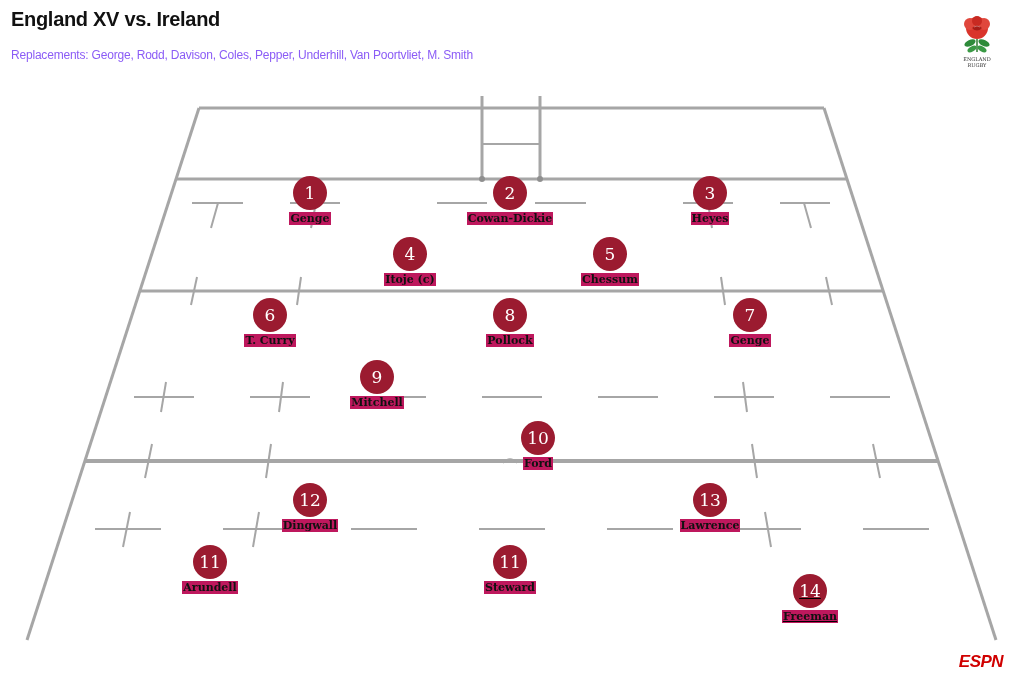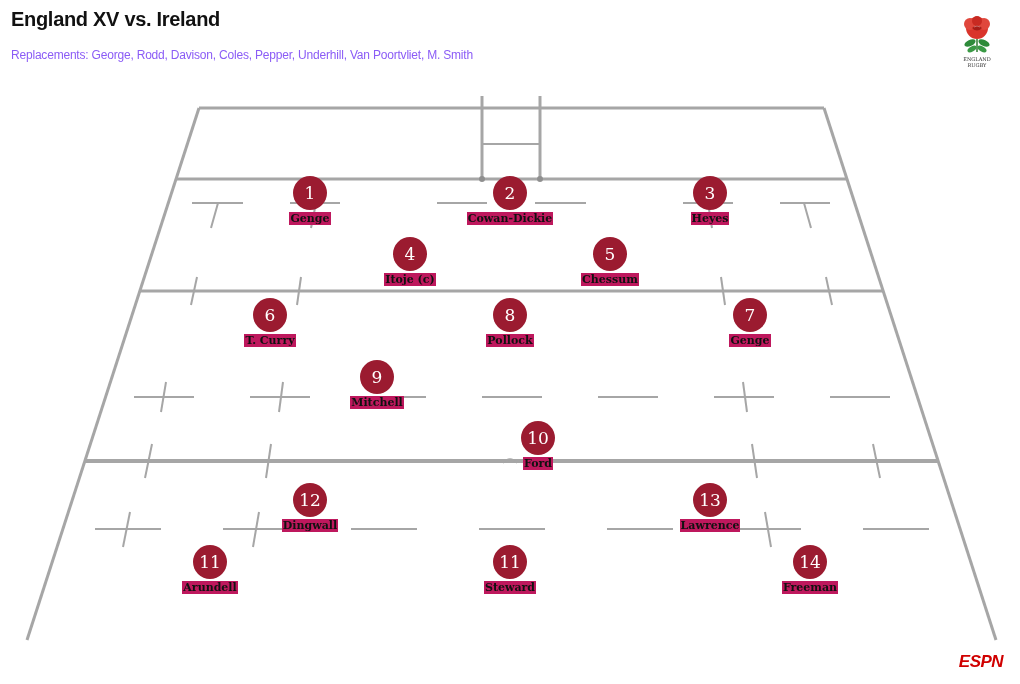--- a/index.html
+++ b/index.html
@@ -159,20 +159,20 @@
   <div class="name"><span>Lawrence</span></div>
 </div>
 <div class="player" style="left:210px; top:545px;">
   <div class="num">11</div>
   <div class="name"><span>Arundell</span></div>
 </div>
 <div class="player" style="left:510px; top:545px;">
   <div class="num">11</div>
   <div class="name"><span>Steward</span></div>
 </div>
-<div class="player" style="left:810px; top:545px;">
+<div class="player" style="left:810px; top:574px;text-decoration:underline;">
   <div class="num">14</div>
   <div class="name"><span>Freeman</span></div>
 </div>
 
 <svg class="logo-espn" viewBox="0 0 62 18">
   <text x="31" y="15" text-anchor="middle" font-family="Liberation Sans, sans-serif" font-weight="bold" font-style="italic" font-size="17" fill="#d00000" letter-spacing="-0.5">ESPN</text>
 </svg>
 
 </body></html>

